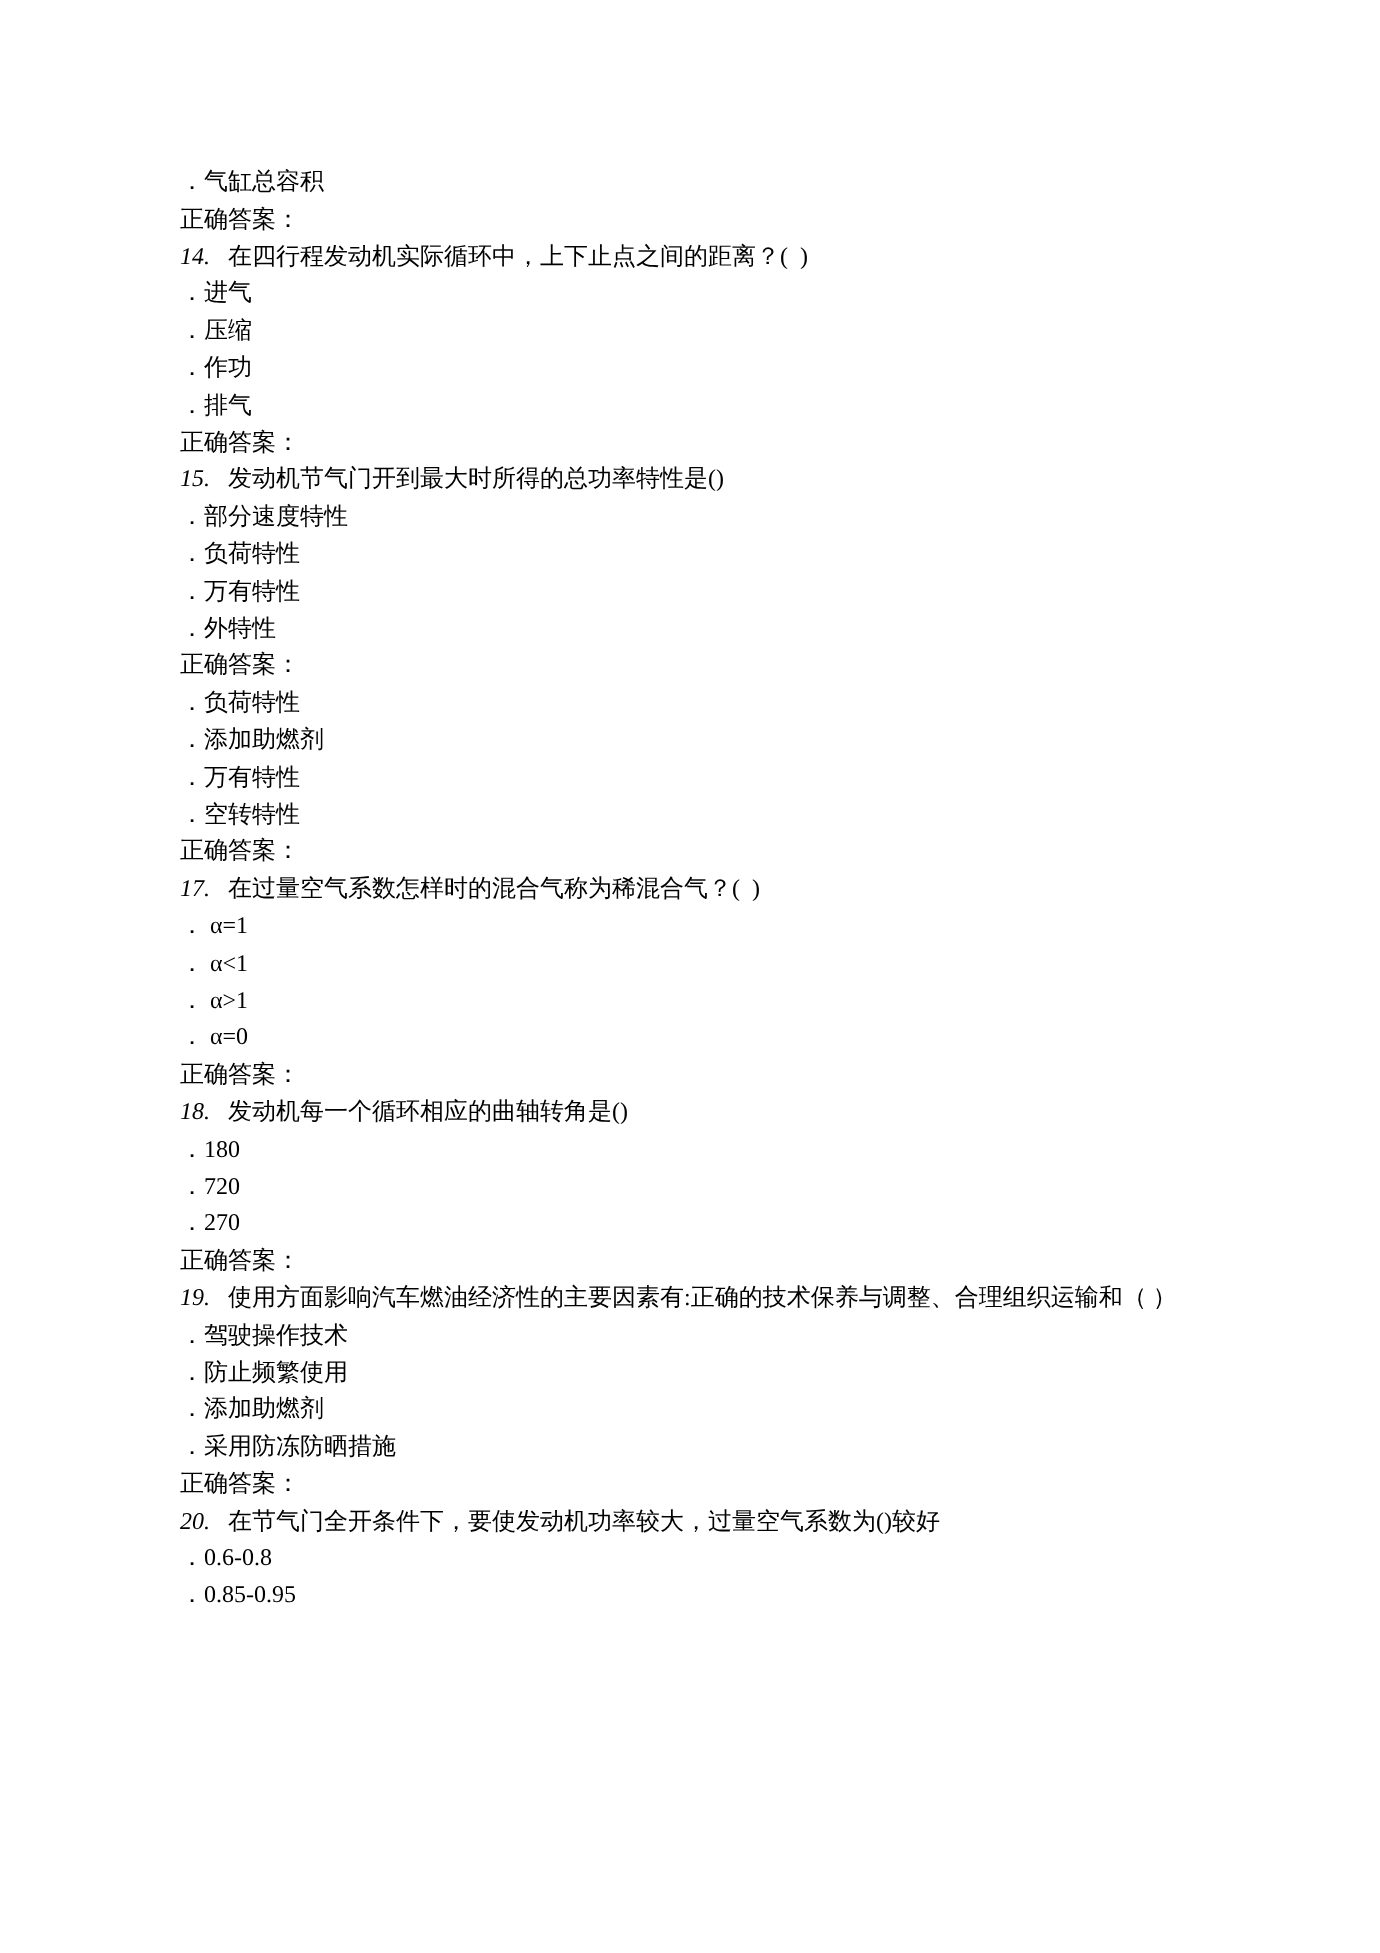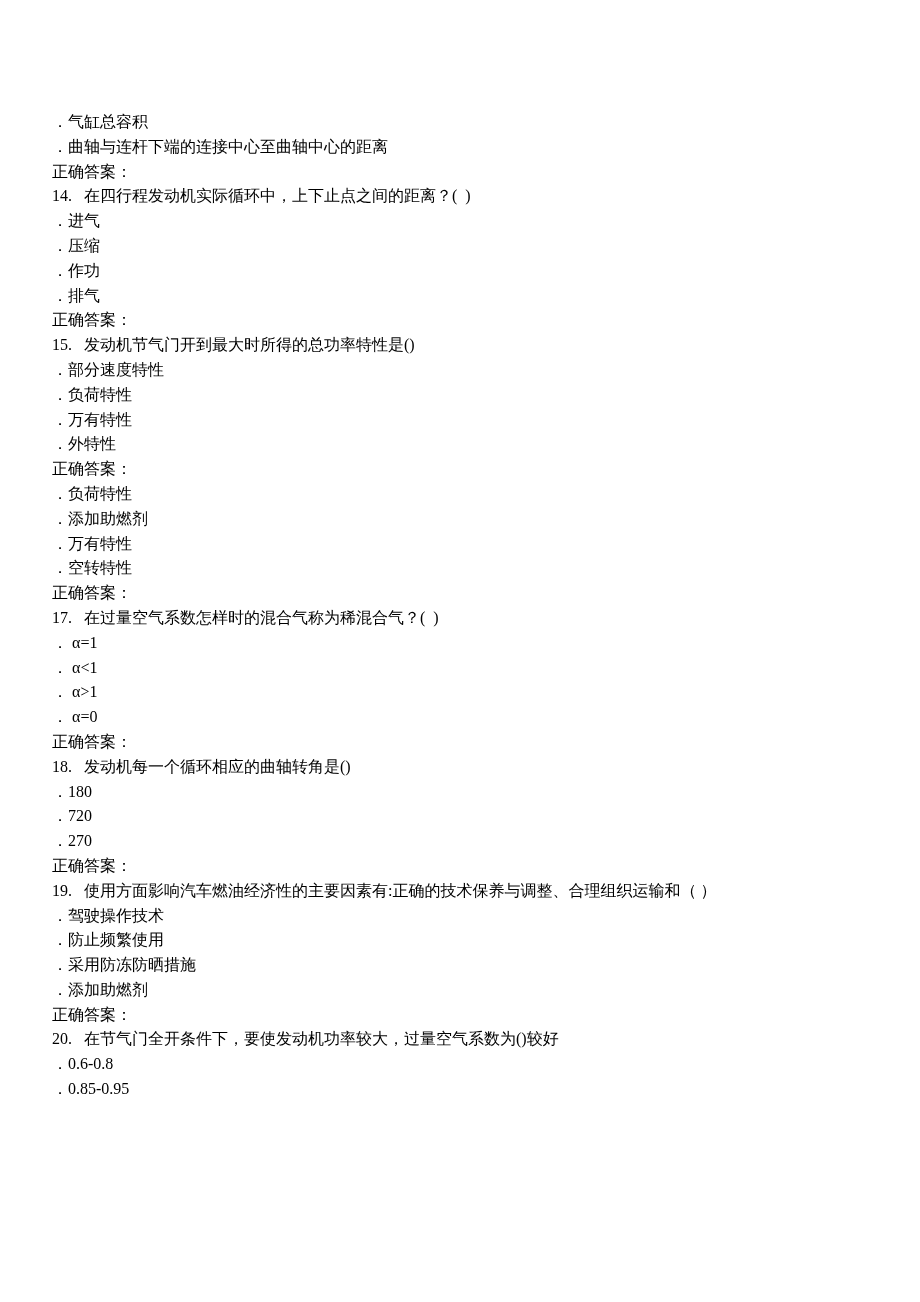--- a/index.html
+++ b/index.html
@@ -5,37 +5,37 @@
   body {
     margin: 0;
     padding: 0;
     background: #ffffff;
     font-family: "SimSun", "宋体", serif;
     font-size: 16px;
     color: #000000;
     width: 920px;
   }
   .page {
-    padding: 110px 120px 100px 52px;
+    padding: 110px 120px 100px 120px;
     line-height: 1.55;
   }
   .line {
     white-space: pre-wrap;
   }
   .qnum {
     display: inline;
+    font-style: italic;
   }
 </style>
 </head>
 <body>
 
 <div class="page">
 
   <div class="line">．<span>气缸总容积</span></div>
-  <div class="line">．<span>曲轴与连杆下端的连接中心至曲轴中心的距离</span></div>
   <div class="line"><span>正确答案：</span></div>
 
   <div class="line"><span class="qnum">14.</span>   <span>在四行程发动机实际循环中，上下止点之间的距离？(  )</span></div>
   <div class="line">．<span>进气</span></div>
   <div class="line">．<span>压缩</span></div>
   <div class="line">．<span>作功</span></div>
   <div class="line">．<span>排气</span></div>
   <div class="line"><span>正确答案：</span></div>
 
   <div class="line"><span class="qnum">15.</span>   <span>发动机节气门开到最大时所得的总功率特性是()</span></div>
@@ -60,21 +60,21 @@
 
   <div class="line"><span class="qnum">18.</span>   <span>发动机每一个循环相应的曲轴转角是()</span></div>
   <div class="line">．<span>180</span></div>
   <div class="line">．<span>720</span></div>
   <div class="line">．<span>270</span></div>
   <div class="line"><span>正确答案：</span></div>
 
   <div class="line"><span class="qnum">19.</span>   <span>使用方面影响汽车燃油经济性的主要因素有:正确的技术保养与调整、合理组织运输和（ ）</span></div>
   <div class="line">．<span>驾驶操作技术</span></div>
   <div class="line">．<span>防止频繁使用</span></div>
+  <div class="line">．<span>添加助燃剂</span></div>
   <div class="line">．<span>采用防冻防晒措施</span></div>
-  <div class="line">．<span>添加助燃剂</span></div>
   <div class="line"><span>正确答案：</span></div>
 
   <div class="line"><span class="qnum">20.</span>   <span>在节气门全开条件下，要使发动机功率较大，过量空气系数为()较好</span></div>
   <div class="line">．<span>0.6-0.8</span></div>
   <div class="line">．<span>0.85-0.95</span></div>
 
 </div>
 
 </body></html>

